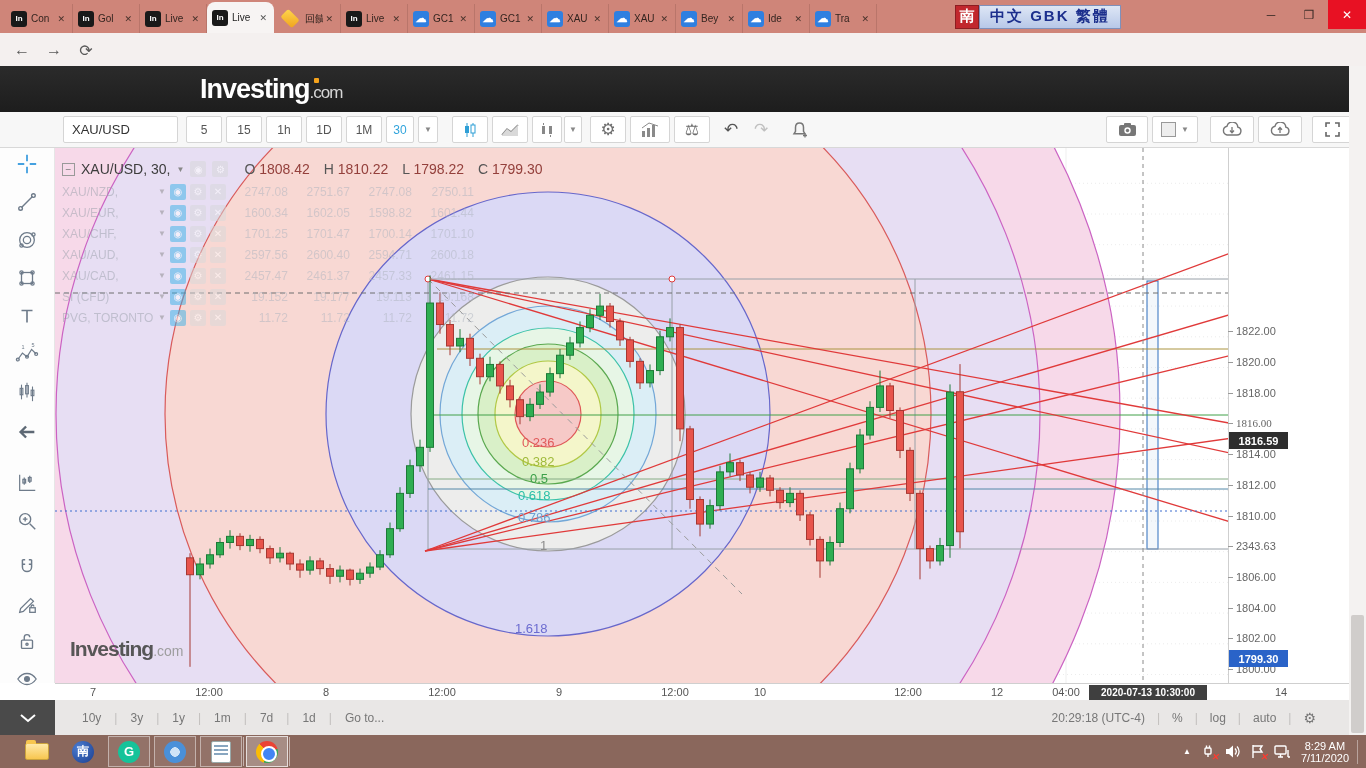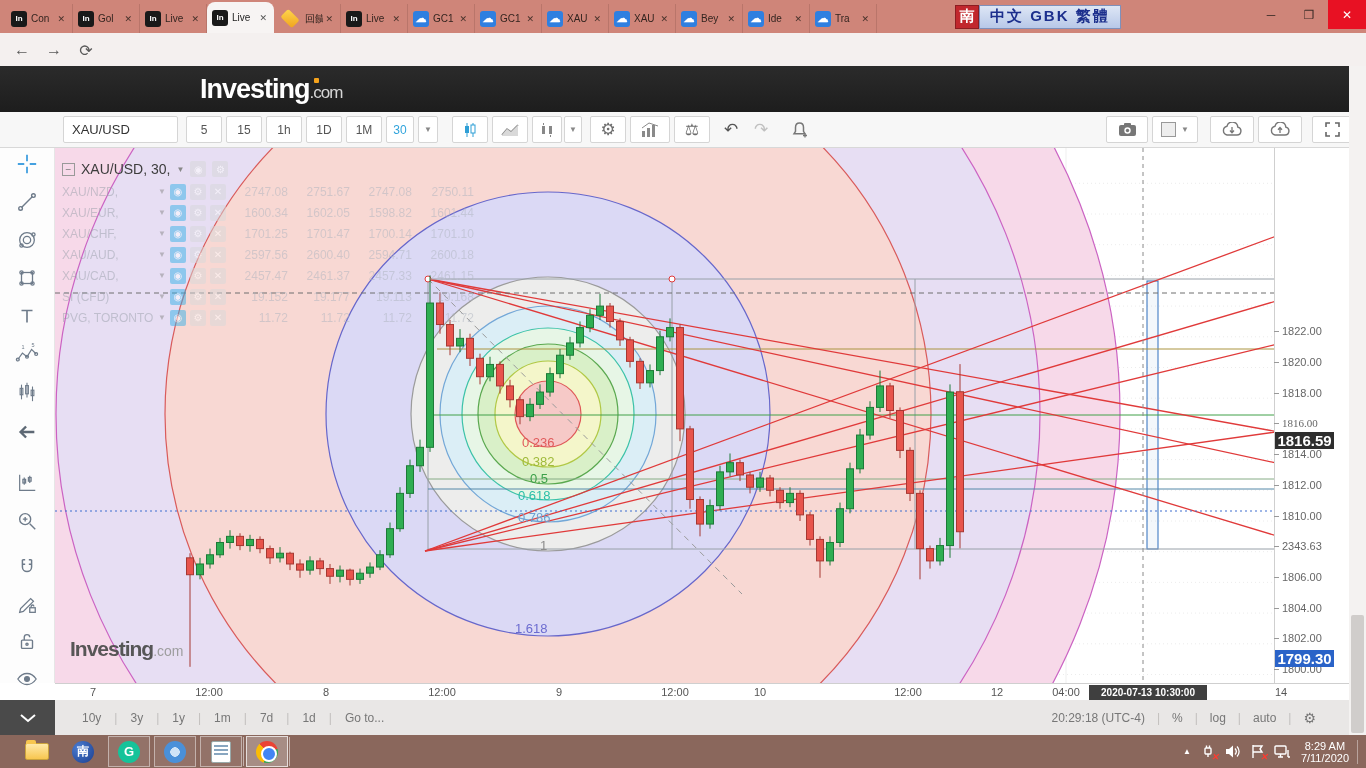--- a/index.html
+++ b/index.html
@@ -66,24 +66,24 @@
 
   
   #sidebar { position:absolute; left:0; top:148px; width:55px; height:535px; background:#fdfdfd; border-right:1px solid #e6e6e6; }
   .stool { position:absolute; left:11px; width:32px; height:32px; display:flex; align-items:center; justify-content:center; cursor:pointer; }
   .stool.chip { background:#dff0fb; border-radius:4px; }
   #chevblock { position:absolute; left:0; top:700px; width:55px; height:35px; background:#4a4a4a; display:flex; align-items:center; justify-content:center; }
 
   
   #main { position:absolute; left:0; top:148px; width:1366px; height:535px; }
   #plot { position:absolute; left:55px; top:0; width:1235px; height:535px; background:#fff; }
-  #priceaxis { position:absolute; left:1274px; top:0; width:69px; height:535px; background:#fff; border-left:1px solid #cfcfcf;padding-left:44px; }
+  #priceaxis { position:absolute; left:1228px; top:0; width:69px; height:535px; background:#fff; border-left:1px solid #cfcfcf;padding-left:44px; }
   .ptick { position:absolute; left:7px; font-size:11px; color:#666; }
   .ptick::before { content:""; position:absolute; left:-8px; top:6px; width:5px; height:1px; background:#999; }
-  .pricebadge { position:absolute; left:0px; width:59px; height:17px; color:#fff; font-size:15px; font-weight:bold; display:flex; align-items:center; justify-content:center; }
+  .pricebadge { position:absolute; left:0px; width:59px; height:17px; color:#fff; font-size:11px; font-weight:bold; display:flex; align-items:center; justify-content:center; }
   #legendmain { position:absolute; left:62px; top:13px; display:flex; align-items:center; gap:6px; font-size:14px; color:#444; }
   #legendmain .minusbox { width:13px; height:13px; border:1px solid #999; color:#777; font-size:10px; line-height:11px; text-align:center; }
   .lchip { width:16px; height:16px; border-radius:2px; display:flex; align-items:center; justify-content:center; color:#fff; font-size:10px; }
   .lchip.gray { background:#d7d8da; }
   .lchip.blue { background:#38b2e8; }
   .lchip.faded { opacity:.55; }
   #legendmain .ohlc b { font-weight:normal; color:#555; margin-left:10px; }
   #legendmain .ohlc span { color:#94403c; }
   #indrows { position:absolute; left:62px; top:33px; opacity:.5; }
   .indrow { display:flex; align-items:center; height:21px; font-size:12px; color:#9aa0ab; gap:4px; }
@@ -580,20 +580,26 @@
       <text x="518" y="522" fill="#6f9fd0" font-size="13" font-family="Liberation Sans, sans-serif">0.786</text>
       <text x="540" y="550" fill="#8c8c8c" font-size="13" font-family="Liberation Sans, sans-serif">1</text>
       <text x="515" y="633" fill="#6b6bd0" font-size="13" font-family="Liberation Sans, sans-serif">1.618</text>
     </svg>
   <div id="legendmain">
     <span class="minusbox">−</span>
     <span style="color:#3d3d3d">XAU/USD, 30,</span>
     <span class="caret">▼</span>
     <span class="lchip gray faded">◉</span>
     <span class="lchip gray faded">⚙</span>
+    <span class="ohlc">
+      <b>O</b> <span>1808.42</span>
+      <b>H</b> <span>1810.22</span>
+      <b>L</b> <span>1798.22</span>
+      <b>C</b> <span>1799.30</span>
+    </span>
   </div>
   <div id="indrows">
       <div class="indrow">
         <span class="iname">XAU/NZD,</span>
         <span class="caret">▼</span>
         <span class="lchip blue">◉</span>
         <span class="lchip gray">⚙</span>
         <span class="lchip gray">✕</span>
         <span class="inum">2747.08</span>
         <span class="inum">2751.67</span>

